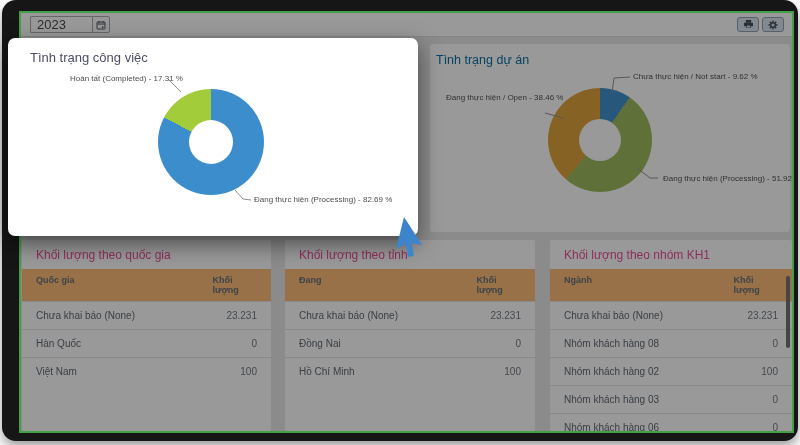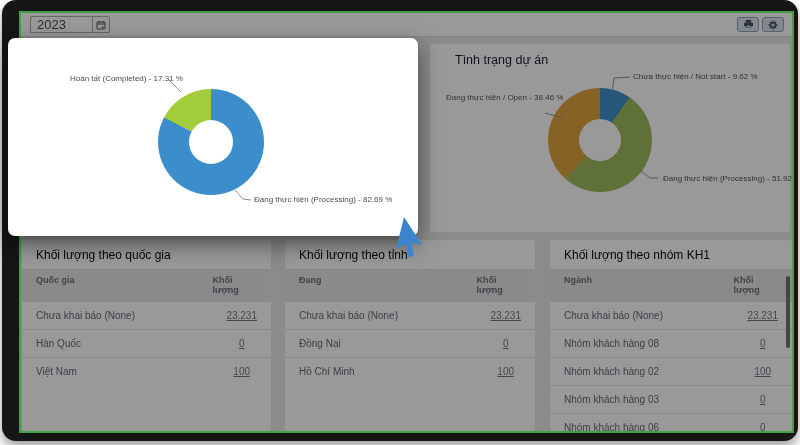--- a/index.html
+++ b/index.html
@@ -20,42 +20,42 @@
                 font-family:"Liberation Sans", sans-serif; }
   .cal-btn { position:absolute; left:71px; top:3px; width:18px; height:17px;
              border:1px solid #a8a8a8; border-radius:0 2px 2px 0; background:#fbfbfb;
              display:flex; align-items:center; justify-content:center; cursor:pointer; }
   .top-actions { position:absolute; right:8px; top:4px; display:flex; gap:3px; }
   .tool-btn { width:22px; height:15px; background:#d9e4ee; border:1px solid #8ba1b5;
               border-radius:3px; display:flex; align-items:center; justify-content:center; cursor:pointer; }
 
   
   .card { position:absolute; background:#ffffff; border-radius:3px; }
-  .card-title { position:absolute; left:25px; top:9px; font-size:12.5px; color:#0f172a; }
+  .card-title { position:absolute; left:6px; top:9px; font-size:12.5px; color:#0369a1; }
 
   .donut { position:absolute; border-radius:50%; }
   .hole { position:absolute; background:#ffffff; border-radius:50%; }
   .chart-label { position:absolute; font-size:8px; color:#4d4d4d; white-space:nowrap;text-align:right; }
   .leaders { position:absolute; left:0; top:0; pointer-events:none; }
   .leaders polyline { fill:none; stroke:#8f8f8f; stroke-width:1; }
 
   
   .project-card { left:409px; top:31px; width:360px; height:188px; }
   .project-card .donut { left:118px; top:44px; width:104px; height:104px; }
   .project-card .hole { left:31px; top:31px; width:42px; height:42px; }
 
   
   .table-card { top:227px; height:191px; overflow:hidden; border-radius:2px; }
-  .tcard-title { padding:8px 0 7px 14px; font-size:12px; color:#000000; }
+  .tcard-title { padding:8px 0 7px 14px; font-size:12px; color:#ec4899; }
   .table-card table { width:100%; border-collapse:collapse; font-size:10px; }
-  .table-card th { background:#e5e5e5; text-align:left; font-weight:bold; font-size:9px;
+  .table-card th { background:#fdba74; text-align:left; font-weight:bold; font-size:9px;
                    color:#636c75; padding:6px 10px 6px 14px; vertical-align:top; }
   .table-card th.num { width:44px; padding-left:0; }
   .table-card td { padding:8px 14px; border-top:1px solid #e4e4e4; color:#5d666f;margin-left:29px; }
-  .table-card td.num { text-align:center; color:#6d767f;text-decoration:underline; }
+  .table-card td.num { text-align:right; color:#6d767f; }
   .scroll-thumb { position:absolute; right:2px; top:36px; width:4px; height:72px;
                   background:#6f6f6f; border-radius:2px; cursor:pointer; }
 
   
   .overlay { position:absolute; left:0; top:0; right:0; bottom:0;
              background:rgba(12,12,12,0.42); z-index:5; }
 
   
   .popup { position:absolute; left:8px; top:38px; width:410px; height:198px;
            background:#ffffff; border-radius:7px; z-index:10;
@@ -209,20 +209,21 @@
           </tbody>
       </table>
       <div class="scroll-thumb"></div>
     </div>
 
     <div class="overlay"></div>
   </div>
 </div>
 
 <div class="popup">
+  <div class="popup-title">Tình trạng công việc</div>
   <div class="donut" style="background: conic-gradient(rgb(60, 141, 204) 0deg, rgb(60, 141, 204) 297.684deg, rgb(162, 204, 58) 297.684deg, rgb(162, 204, 58) 360deg);">
     <div class="hole"></div>
   </div>
   <svg class="leaders" width="410" height="198">
     <polyline points="160,41 173,54"></polyline>
     <polyline points="227,152 235,161 243,162"></polyline>
   </svg>
   <div class="chart-label" style="left:62px; top:36px">Hoàn tất (Completed) - 17.31 %</div>
   <div class="chart-label" style="left:246px; top:157px">Đang thực hiện (Processing) - 82.69 %</div>
 </div>

